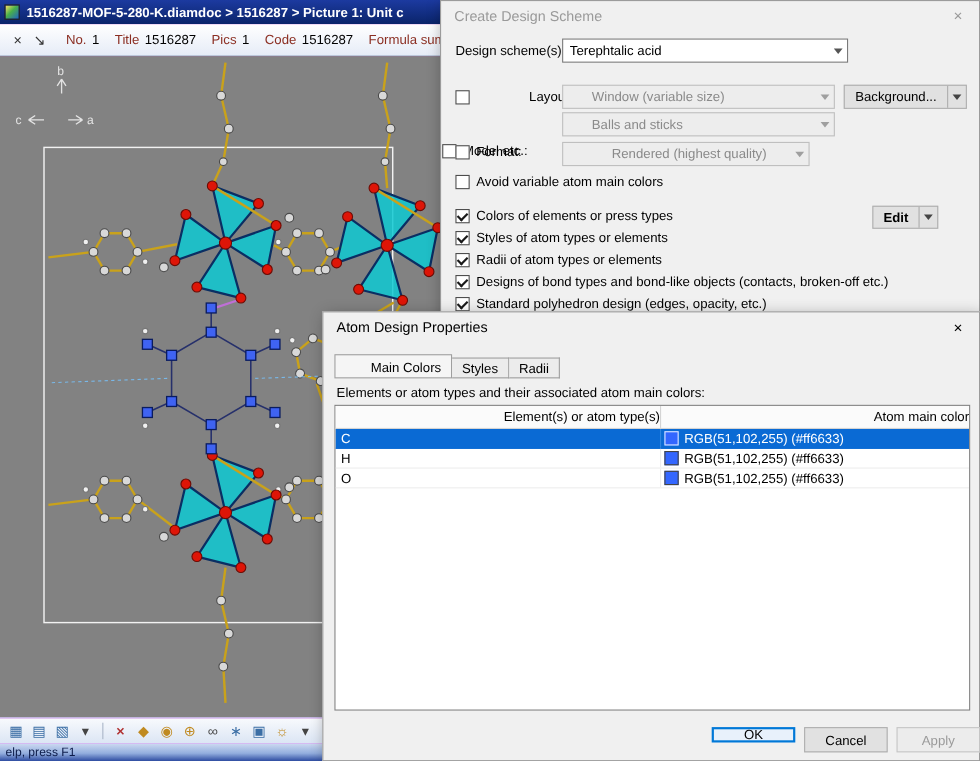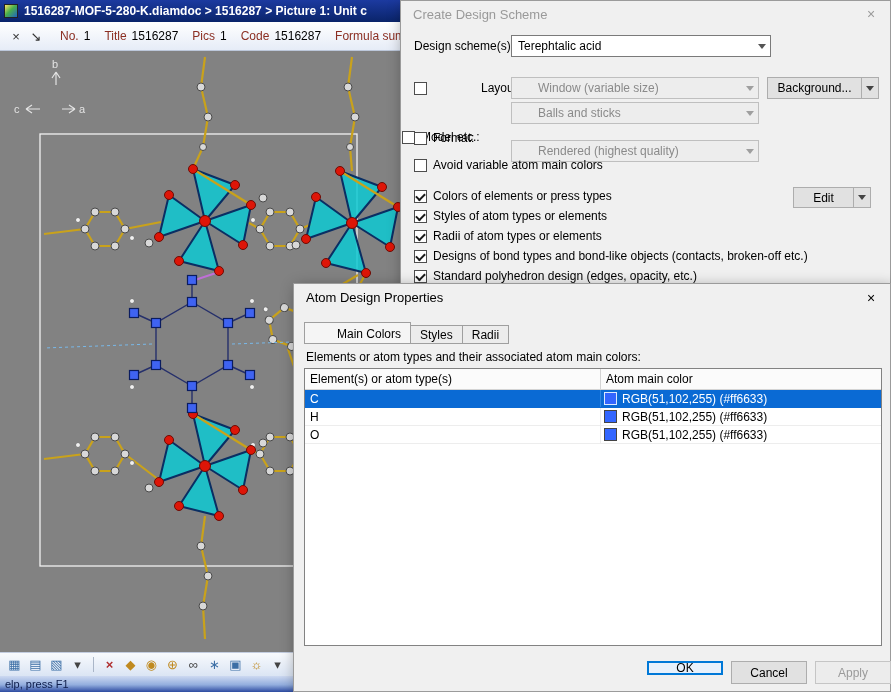--- a/index.html
+++ b/index.html
@@ -64,21 +64,21 @@
   .split-arr::after{content:"";border:4px solid transparent;border-top:5px solid #444;transform:translateY(2px);}
   .btn.ok{border:2px solid #0078d7;background:#e8f1fb;}
   .btn.disabled{background:#ececec;border-color:#c5c5c5;color:#9a9a9a;}
 
   .tabs{position:absolute;left:10px;top:38px;width:578px;height:22px;display:flex;align-items:flex-end;}
   .tab{height:19px;padding:2px 9px 0;border:1px solid #9f9f9f;border-left:none;background:#ececec;white-space:nowrap;}
   .tab:first-child{border-left:1px solid #9f9f9f;padding-left:32px;}
   .tab.active{height:22px;background:#f5f5f5;padding-top:4px;}
   .desc{position:absolute;left:12px;top:66px;white-space:nowrap;}
 
-  .table{position:absolute;left:10px;top:84px;width:578px;height:278px;background:#fff;border:1px solid #828282;overflow:hidden;}
+  .table{position:absolute;left:10px;top:84px;width:578px;height:278px;background:#fff;border:1px solid #828282;overflow:hidden;text-align:right;}
   .thead{display:flex;height:21px;border-bottom:1px solid #d4d4d4;background:#fbfbfb;}
   .th{padding-top:3px;padding-left:5px;}
   .th.c1{width:296px;border-right:1px solid #d4d4d4;}
   .th.c2{flex:1;}
   .trow{display:flex;height:18px;align-items:stretch;border-bottom:1px solid #ededed;}
   .td{display:flex;align-items:center;}
   .td.c1{width:296px;padding-left:5px;border-right:1px solid #ededed;}
   .td.c2{flex:1;padding-left:3px;}
   .trow.selected{background:#0a6ad4;color:#fff;border-bottom-color:#0a6ad4;}
   .trow.selected .td.c1{border-right-color:#2f86e2;}
@@ -272,21 +272,21 @@
     </div>
     <div class="combo disabled" style="left:110px;top:101px;width:248px;">
       <span>Balls and sticks</span>
       <span class="arr"></span>
     </div>
 
     <div class="cbrow" style="left:13px;top:130px;">
       <span class="cb"></span>
       <span>Format:</span>
     </div>
-    <div class="combo disabled" style="left:110px;top:139px;width:248px;">
+    <div class="combo disabled" style="left:110px;top:128px;width:225px;justify-content:center;">
       <span>Rendered (highest quality)</span>
       <span class="arr"></span>
     </div>
 
     <div class="cbrow" style="left:13px;top:157px;">
       <span class="cb"></span>
       <span>Avoid variable atom main colors</span>
     </div>
 
     <div class="cbrow" style="left:13px;top:188px;">
@@ -303,21 +303,21 @@
     </div>
     <div class="cbrow" style="left:13px;top:228px;">
       <span class="cb checked"></span>
       <span>Radii of atom types or elements</span>
     </div>
     <div class="cbrow" style="left:13px;top:268px;">
       <span class="cb checked"></span>
       <span>Standard polyhedron design (edges, opacity, etc.)</span>
     </div>
 
-    <div class="btn" style="left:392px;top:186px;width:78px;height:21px;padding-right:17px;">
+    <div class="btn" style="left:392px;top:186px;width:60px;height:21px;padding-right:17px;font-weight:bold;">
       <span>Edit</span>
       <span class="split-arr"></span>
     </div>
   </div>
 
   <div class="dialog dlg-atom">
     <div class="dlg-title">
       <span>Atom Design Properties</span>
     </div>
     <div class="dlg-close">×</div>

